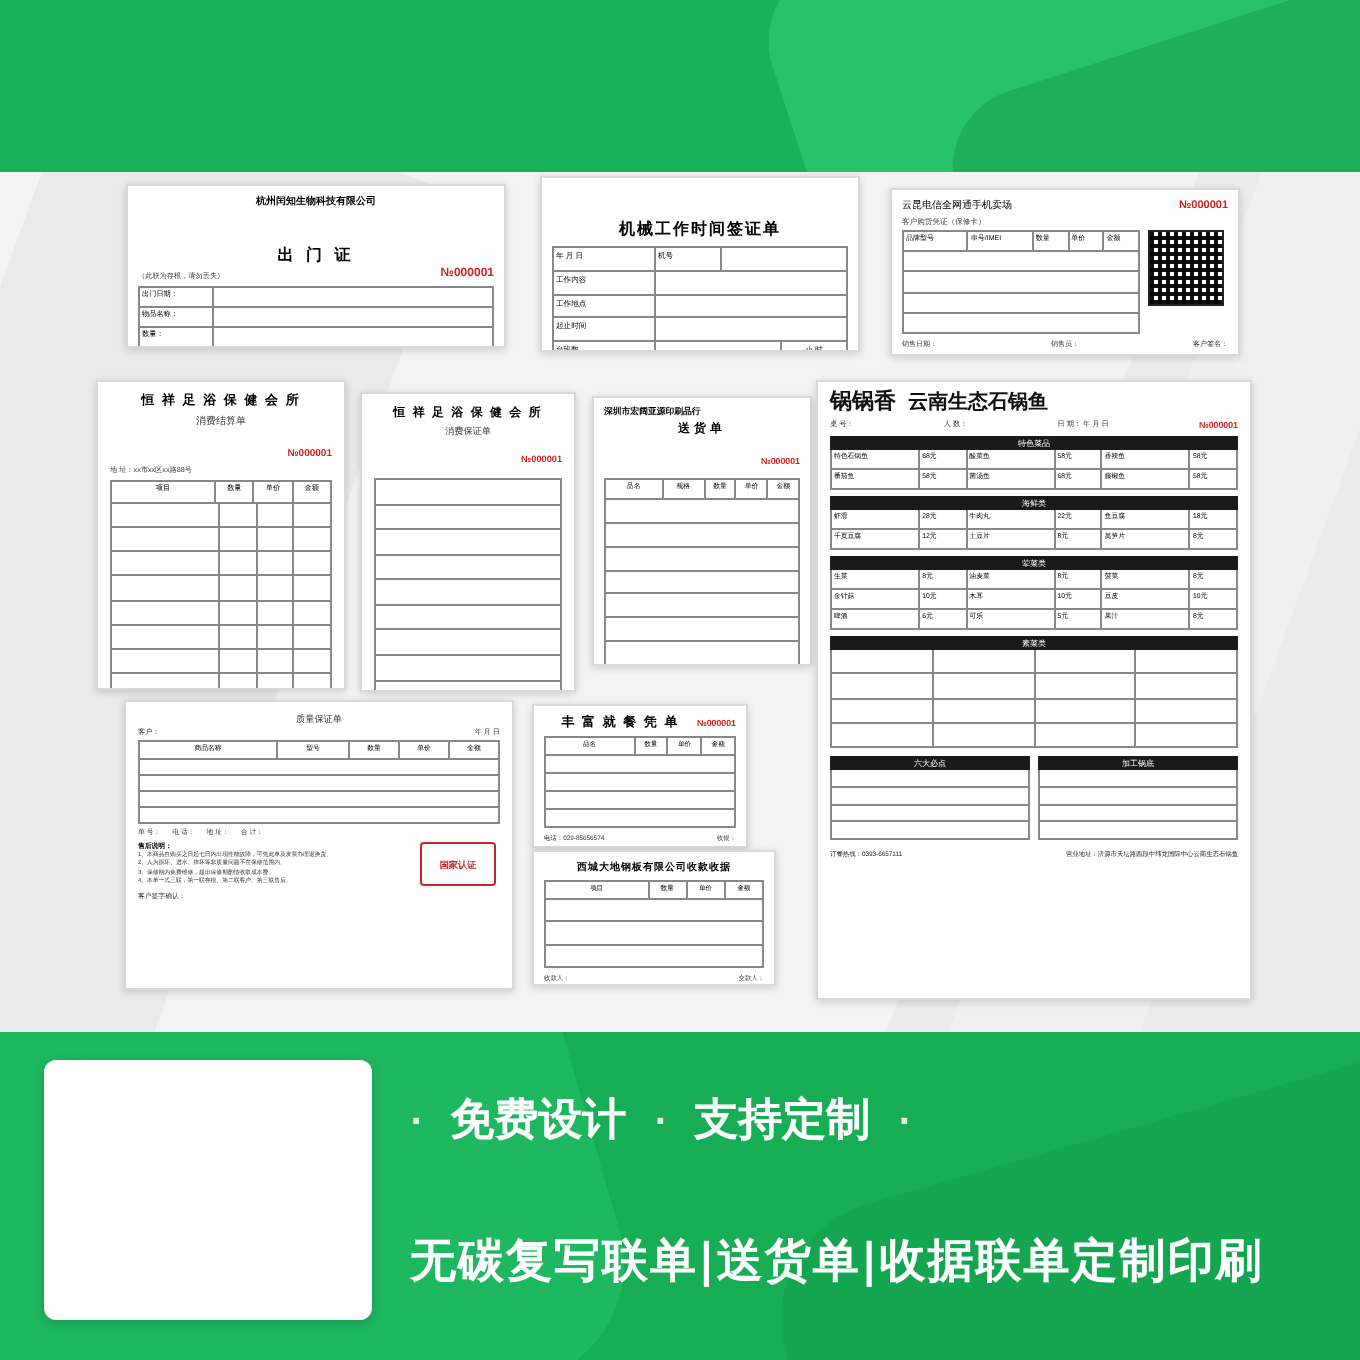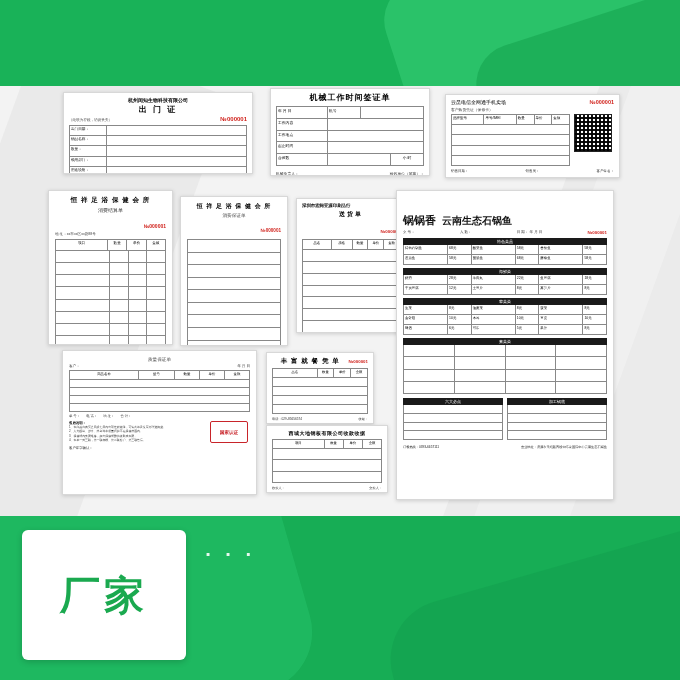--- a/index.html
+++ b/index.html
@@ -52,21 +52,21 @@
   </div>
 
   <div class="stage">
     <div class="diag1"></div>
     <div class="diag2"></div>
     <div class="diag3"></div>
   </div>
 
   <div class="doc" style="left:63px;top:92px;width:190px;height:82px;padding:4px 5px;">
     <div class="hdr" style="font-size:5px;">杭州闰知生物科技有限公司</div>
-    <div class="hdr" style="font-size:8px;margin-top:1px;letter-spacing:2px;">出 门 证</div>
+    <div class="hdr" style="font-size:8px;margin-top:18px;letter-spacing:2px;">出 门 证</div>
     <div style="display:flex;justify-content:space-between;align-items:flex-end;margin-top:1px;">
       <div style="font-size:3.6px;color:#444;">（此联为存根，请勿丢失）</div>
       <div class="redno" style="font-size:6px;">№000001</div>
     </div>
     <div style="margin-top:3px;display:flex;gap:3px;">
       <div style="flex:1;">
         <div style="border:.5px solid #888;height:50px;display:flex;flex-direction:column;">
           <div style="flex:1;border-bottom:.5px solid #888;display:flex;">
               <div style="width:34px;border-right:.5px solid #888;font-size:3.6px;padding:1px;">出门日期：</div>
               <div style="flex:1;"></div>
@@ -86,21 +86,21 @@
           <div style="flex:1;display:flex;">
               <div style="width:34px;border-right:.5px solid #888;font-size:3.6px;padding:1px;">用途说明：</div>
               <div style="flex:1;"></div>
             </div>
         </div>
       </div>
     </div>
 
   </div>
 
-  <div class="doc" style="left:270px;top:88px;width:160px;height:88px;padding:3px 5px;">
+  <div class="doc" style="left:270px;top:88px;width:160px;height:88px;padding:20px 5px;">
     <div class="hdr" style="font-size:8px;letter-spacing:1px;">机械工作时间签证单</div>
     <div style="margin-top:3px;border:.5px solid #888;height:58px;display:flex;flex-direction:column;">
       <div style="flex:1;border-bottom:.5px solid #888;display:flex;">
         <div style="width:48px;border-right:.5px solid #888;font-size:3.8px;padding:1px;">年 月 日</div>
         <div style="width:30px;border-right:.5px solid #888;font-size:3.8px;padding:1px;">机号</div>
         <div style="flex:1;"></div>
       </div>
       <div style="flex:1;border-bottom:.5px solid #888;display:flex;">
         <div style="width:48px;border-right:.5px solid #888;font-size:3.8px;padding:1px;">工作内容</div>
           <div style="flex:1;"></div>
@@ -254,21 +254,21 @@
       <div style="flex:1;border-bottom:.5px solid #888;"></div>
       <div style="flex:1;border-bottom:.5px solid #888;"></div>
       <div style="flex:1;border-bottom:.5px solid #888;"></div>
       <div style="flex:1;border-bottom:.5px solid #888;"></div>
       <div style="flex:1;border-bottom:.5px solid #888;"></div>
       <div style="flex:1;"></div>
     </div>
 
   </div>
 
-  <div class="doc" style="left:396px;top:190px;width:218px;height:310px;padding:22px 6px;">
+  <div class="doc" style="left:408px;top:190px;width:218px;height:310px;padding:2px 6px;">
     <div style="display:flex;align-items:center;gap:6px;">
       <div style="font-size:11px;font-weight:bold;color:#111;">锅锅香</div>
       <div style="font-size:10px;font-weight:bold;color:#111;">云南生态石锅鱼</div>
     </div>
     <div style="display:flex;justify-content:space-between;margin-top:2px;font-size:3.6px;color:#333;">
       <span>桌 号：</span>
       <span>人 数：</span>
       <span>日 期： 年 月 日</span>
       <span class="redno" style="font-size:4.4px;">№000001</span>
     </div>
@@ -477,23 +477,25 @@
       <span>交款人：</span>
     </div>
   </div>
 
   <div class="bottom-band">
     <div class="bswoosh"></div>
     <div class="bswoosh2"></div>
   </div>
 
   <div class="src-badge">
-    <span>厂家</span>
   </div>
 
   <div class="feature-row">
     <span class="dot">·</span>
+    <span>免费设计</span>
     <span class="dot">·</span>
+    <span>支持定制</span>
     <span class="dot">·</span>
   </div>
 
+  <div class="tagline">无碳复写联单|送货单|收据联单定制印刷</div>
 
 </div>
 
 </body></html>

